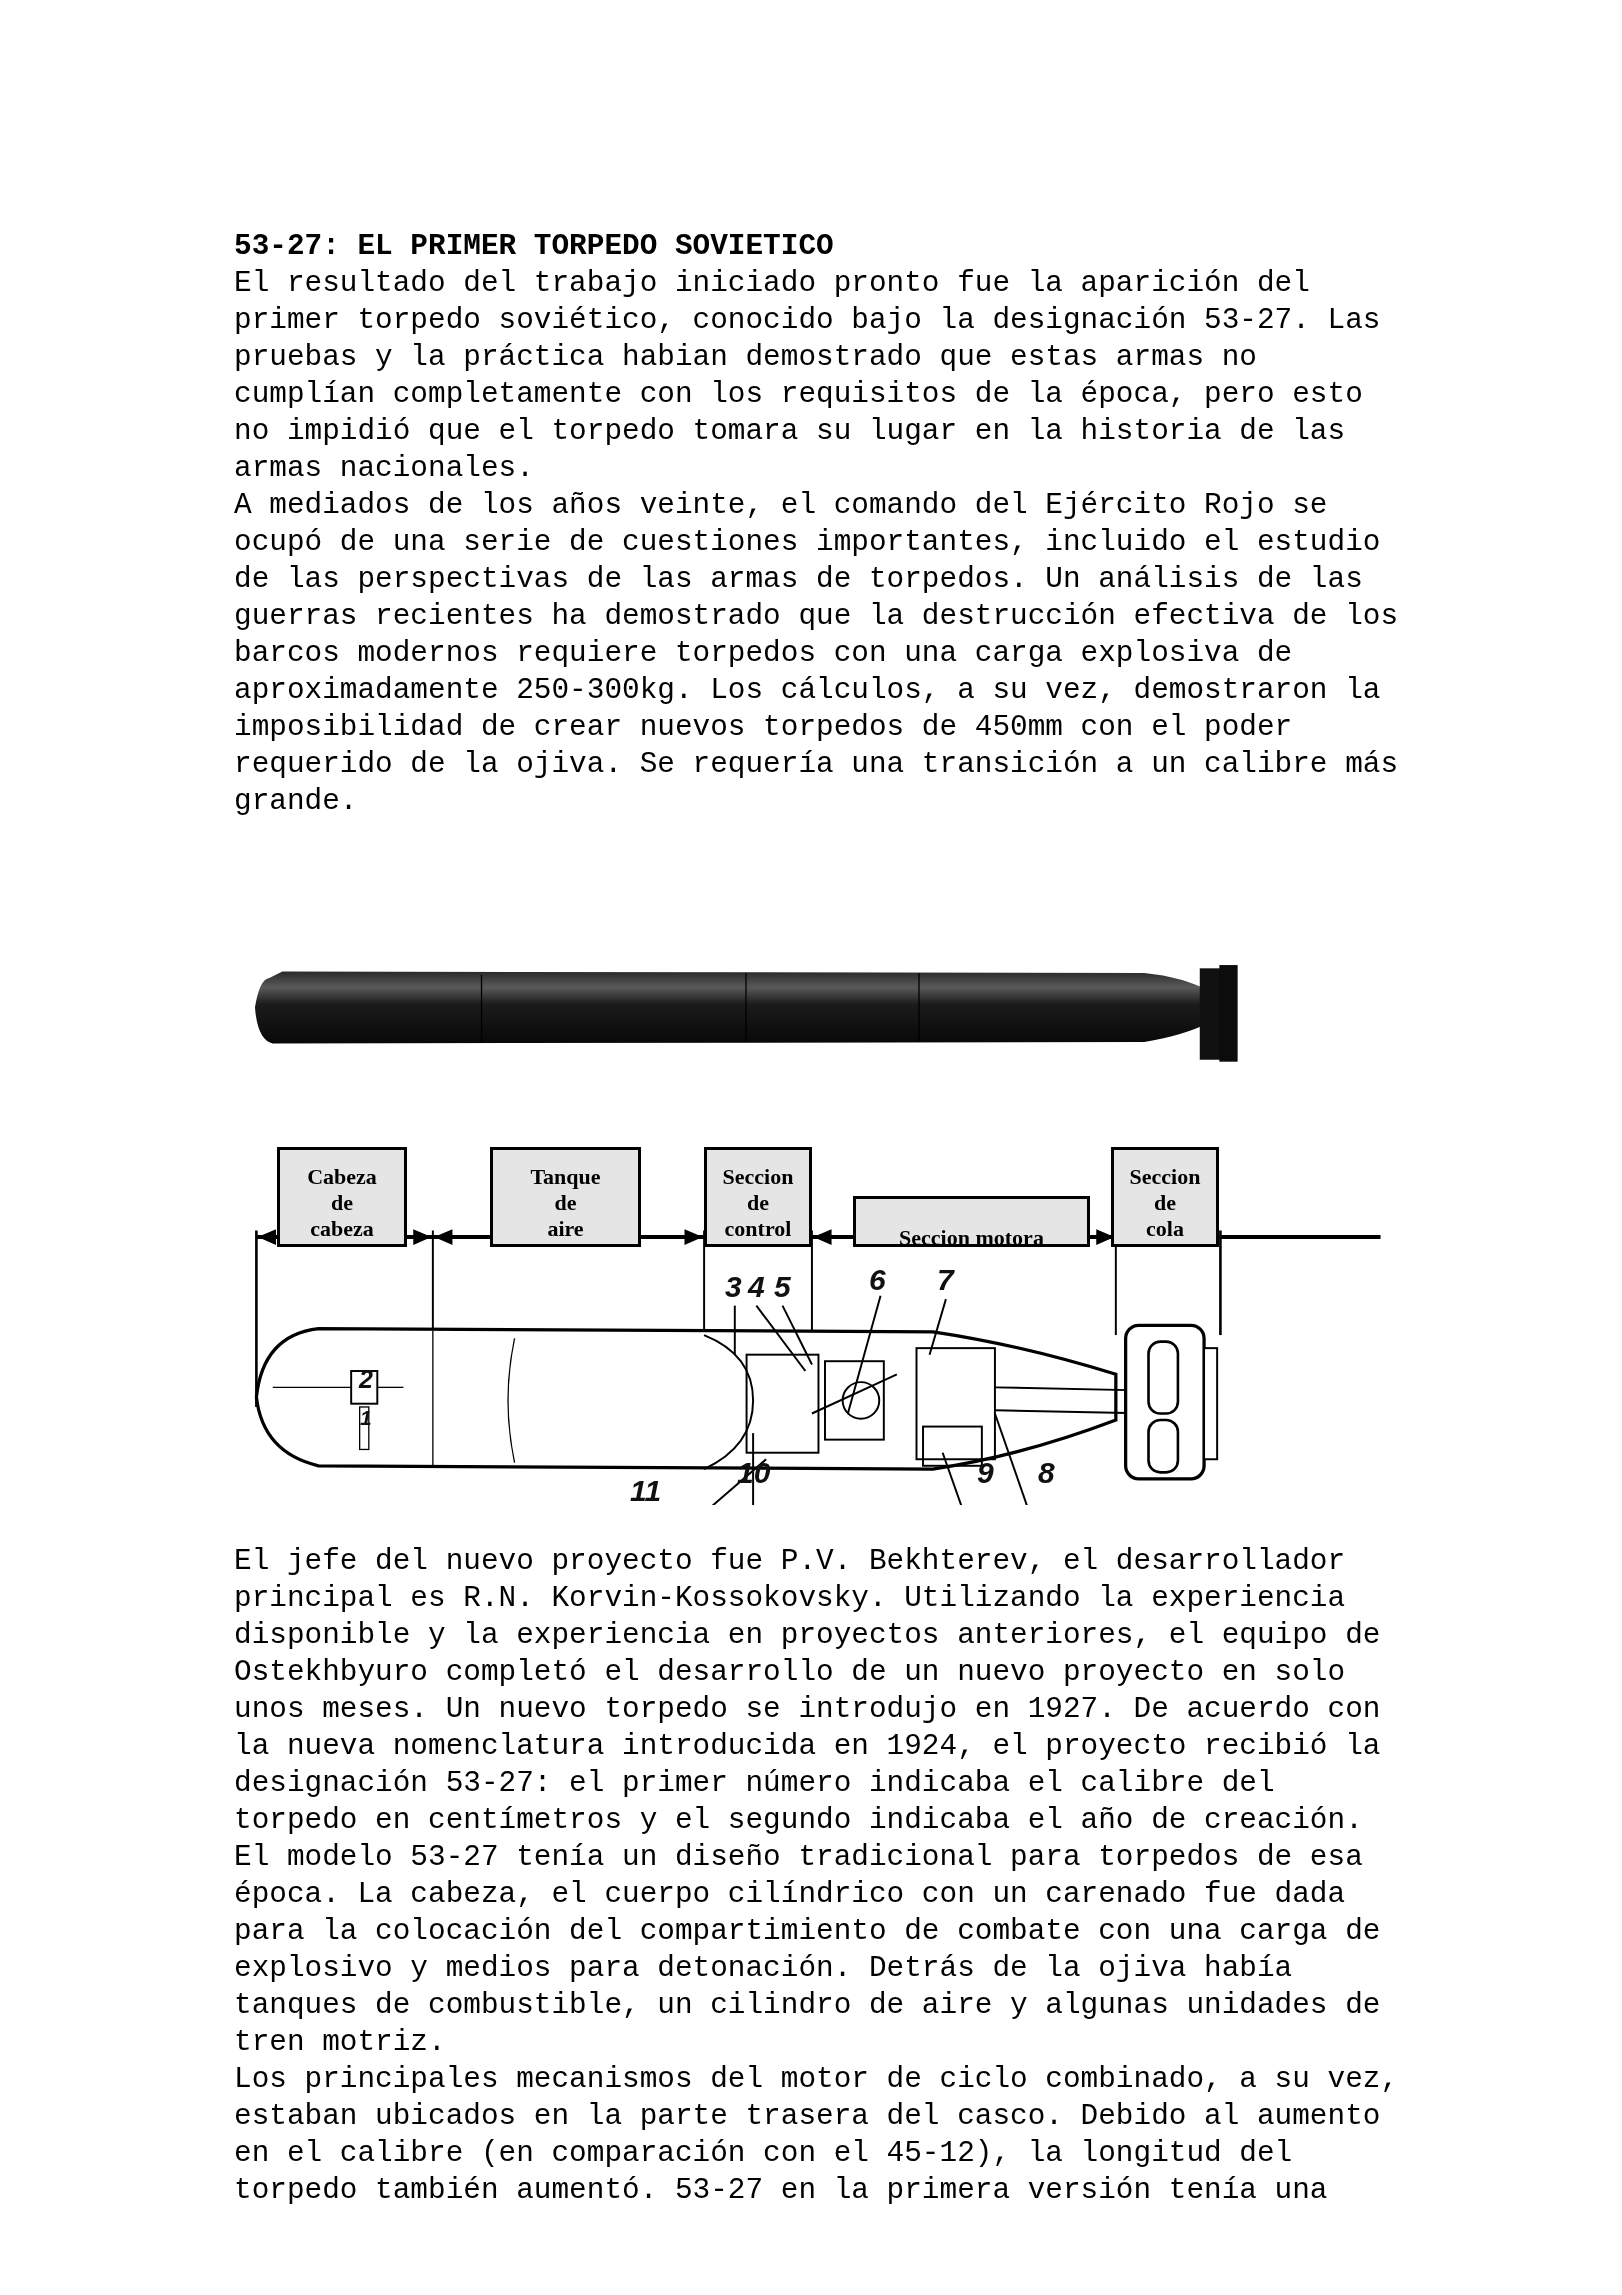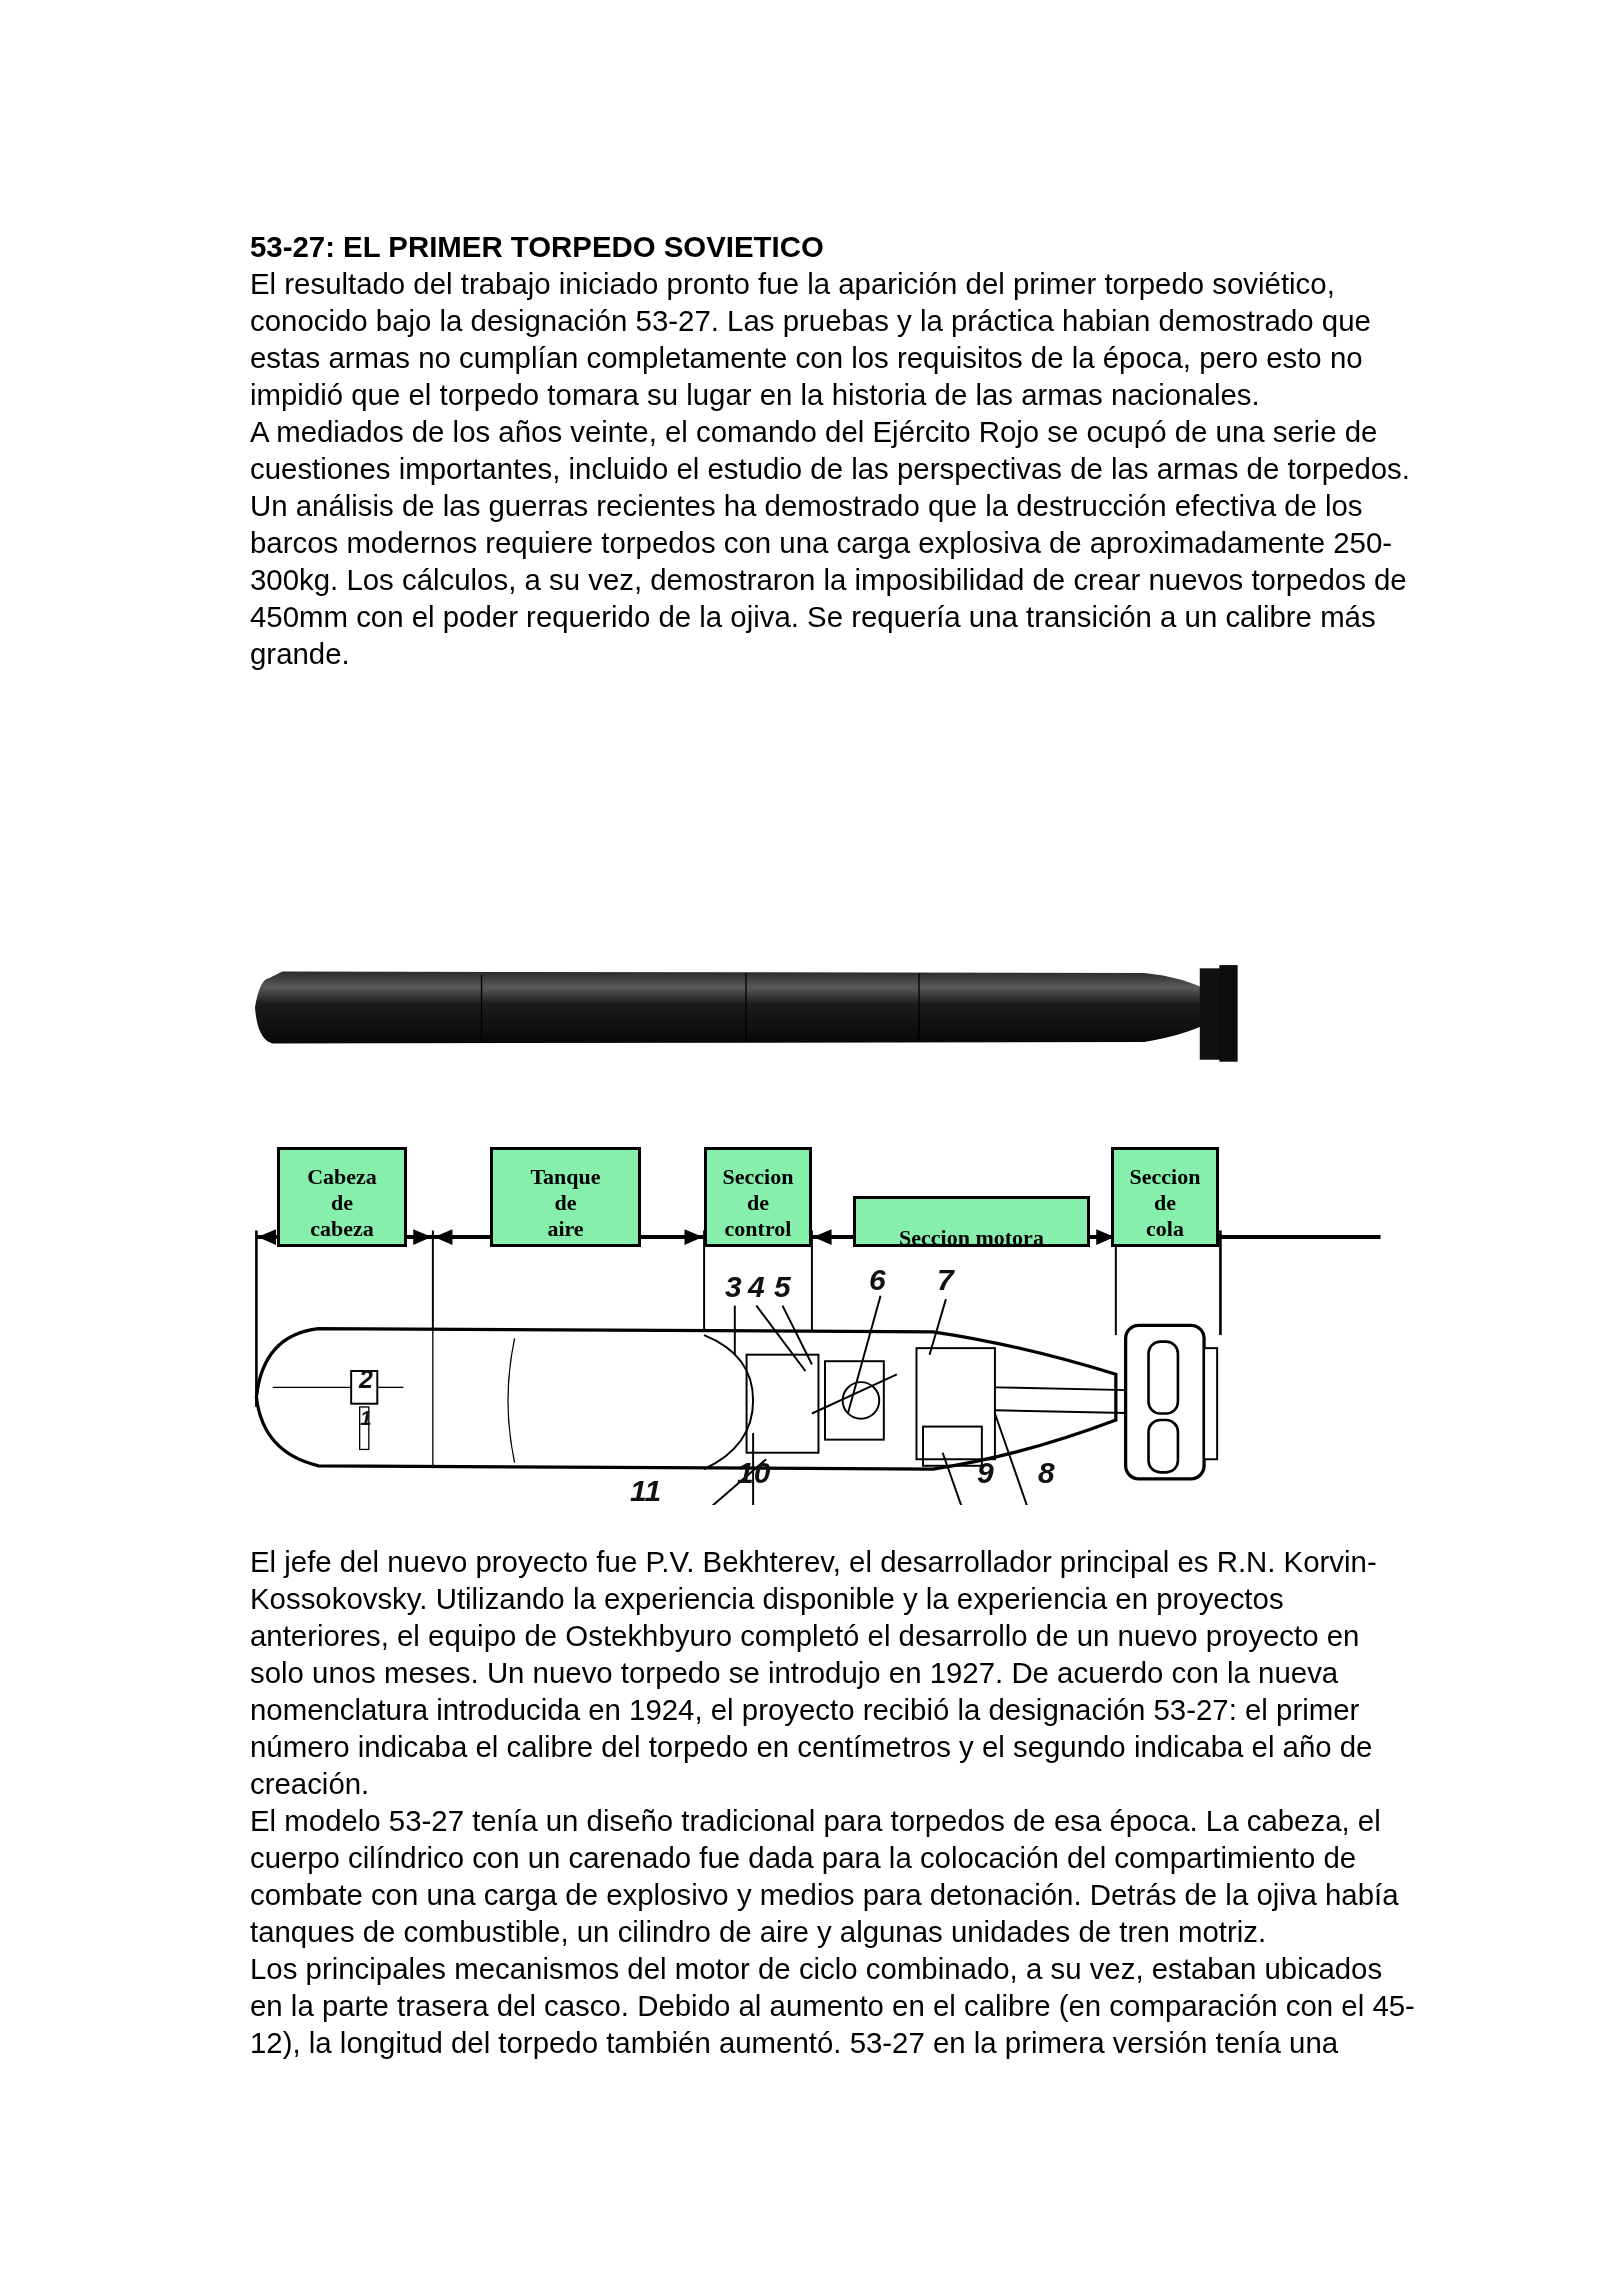--- a/index.html
+++ b/index.html
@@ -1,30 +1,30 @@
 <!DOCTYPE html>
 <html style="font-size:10.5px"><head>
 <meta charset="utf-8">
 <style>
   html, body { margin:0; padding:0; background:#ffffff; }
   body { width:1623px; height:2295px; position:relative; overflow:hidden; }
   .page { position:absolute; left:0; top:0; width:1623px; height:2295px; background:#fff; }
   .text-block {
-    position:absolute; left:250px; width:1171px;
-    font-family:Liberation Sans, sans-serif;
+    position:absolute; left:234px; width:1171px;
+    font-family:Liberation Mono, monospace;
     font-size:29.4px; line-height:37px; color:#000;
   }
   .text-block p { margin:0; }
   .title { font-weight:bold; }
   #top-text { top:228px; }
   #bottom-text { top:1543px; }
   .figure-photo { position:absolute; left:242px; top:952px; width:1132px; height:111px; }
   .figure-diagram { position:absolute; left:236px; top:1139px; width:1178px; height:366px; }
   .label-box {
-    position:absolute; border:3.3px solid #000; background:#86efac; box-sizing:border-box;
+    position:absolute; border:3.3px solid #000; background:#e5e5e5; box-sizing:border-box;
     font-family:"Liberation Serif", "DejaVu Serif", serif; font-weight:bold;
     font-size:22px; line-height:26px; text-align:center; overflow:hidden;
     padding-top:14.4px;
   }
   .label-box span { display:block; }
   .num-label {
     position:absolute; font-family:"Liberation Sans","DejaVu Sans",sans-serif;
     font-size:30px; font-style:italic; font-weight:bold; color:#111;
   }
 </style>

